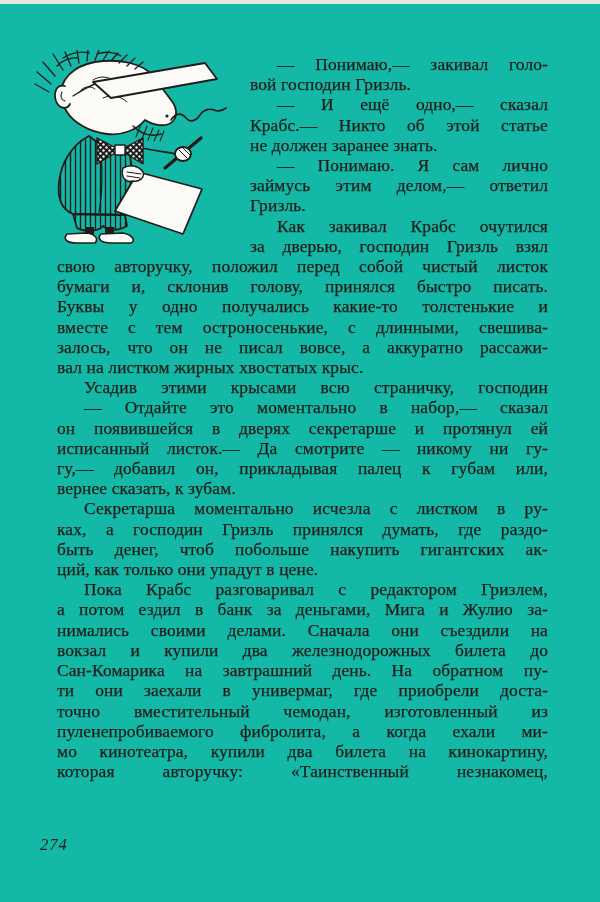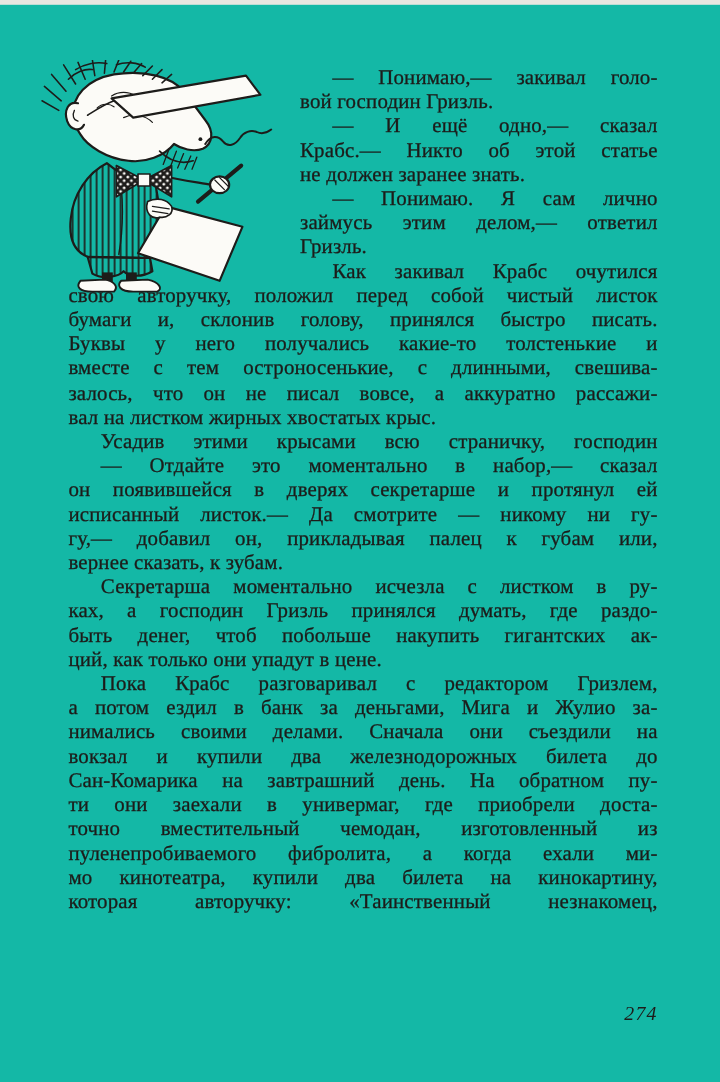--- a/index.html
+++ b/index.html
@@ -14,22 +14,22 @@
     position:absolute; left:57px; top:50px; width:491px;
     font-size:17.4px; line-height:20.2px;
     letter-spacing:0.15px;
     -webkit-text-stroke:0.25px currentColor;
   }
   .line { text-align:justify; text-align-last:justify; }
   .line.end { text-align-last:left; }
   .line.indent { text-indent:27px; }
   .narrowwrap .line { margin-left:193px; }
   .pageno {
-    position:absolute; left:57px; top:831px; width:491px;
-    text-align:right; font-style:italic; font-size:16.5px;
+    position:absolute; left:40px; top:831px; width:491px;
+    text-align:left; font-style:italic; font-size:16.5px;
     letter-spacing:1px;
   }
   .illus { position:absolute; left:33px; top:46px; width:215px; height:196px; }
   .illus svg { width:100%; height:100%; display:block; }
 </style>
 </head>
 <body>
 
 <div class="page">
 
@@ -126,25 +126,26 @@
     <div class="narrowwrap">
         <div class="line indent">— Понимаю,— закивал голо-</div>
         <div class="line end">вой господин Гризль.</div>
         <div class="line indent">— И ещё одно,— сказал</div>
         <div class="line">Крабс.— Никто об этой статье</div>
         <div class="line end">не должен заранее знать.</div>
         <div class="line indent">— Понимаю. Я сам лично</div>
         <div class="line">займусь этим делом,— ответил</div>
         <div class="line end">Гризль.</div>
         <div class="line indent">Как закивал Крабс очутился</div>
+        <div class="line">за дверью, господин Гризль взял</div>
       </div>
     <div class="widewrap">
         <div class="line">свою авторучку, положил перед собой чистый листок</div>
         <div class="line">бумаги и, склонив голову, принялся быстро писать.</div>
-        <div class="line">Буквы у него получались какие-то толстенькие и</div>
+        <div class="line">Буквы у одно получались какие-то толстенькие и</div>
         <div class="line">вместе с тем остроносенькие, с длинными, свешива-</div>
         <div class="line">залось, что он не писал вовсе, а аккуратно рассажи-</div>
         <div class="line end">вал на листком жирных хвостатых крыс.</div>
         <div class="line indent">Усадив этими крысами всю страничку, господин</div>
         <div class="line indent">— Отдайте это моментально в набор,— сказал</div>
         <div class="line">он появившейся в дверях секретарше и протянул ей</div>
         <div class="line">исписанный листок.— Да смотрите — никому ни гу-</div>
         <div class="line">гу,— добавил он, прикладывая палец к губам или,</div>
         <div class="line end">вернее сказать, к зубам.</div>
         <div class="line indent">Секретарша моментально исчезла с листком в ру-</div>

